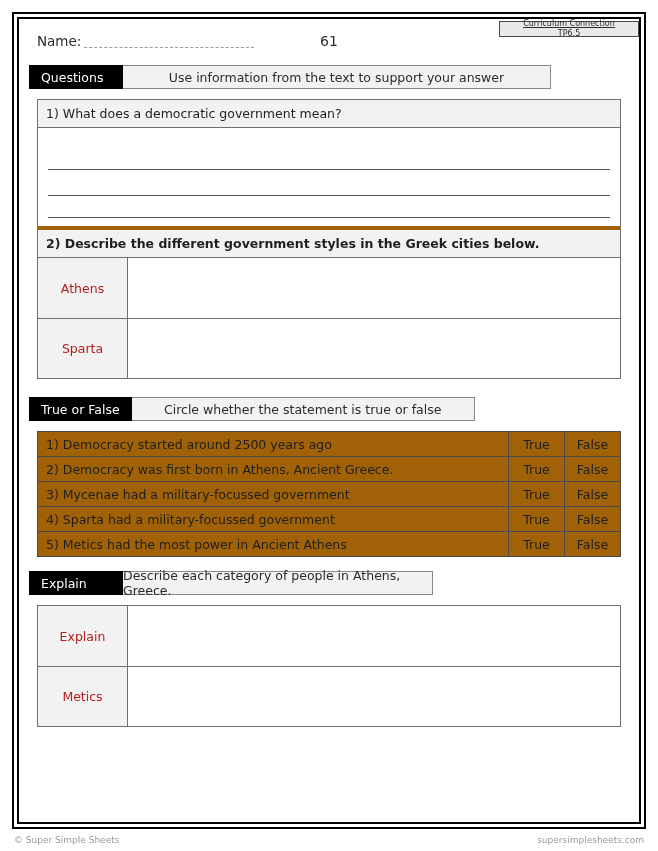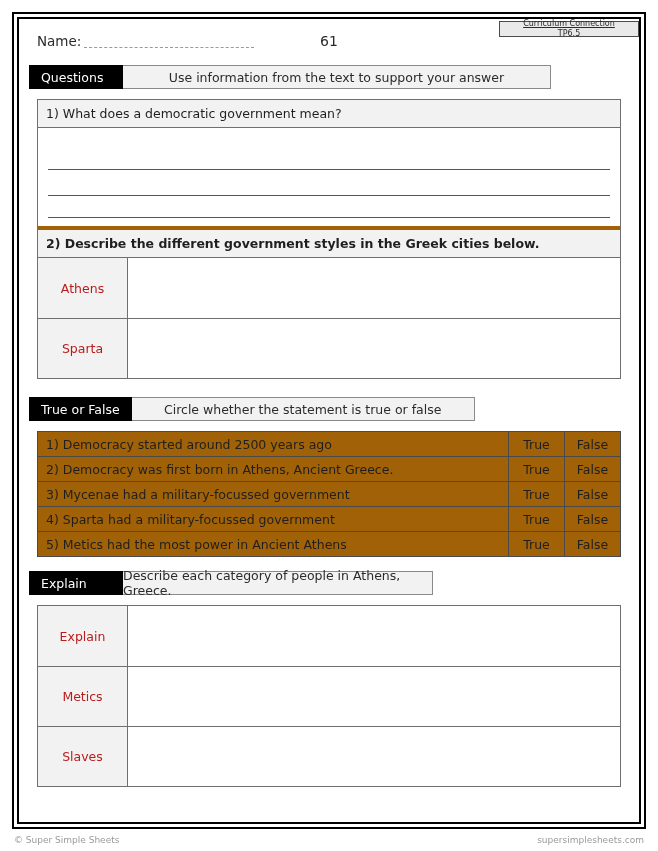--- a/index.html
+++ b/index.html
@@ -295,24 +295,20 @@
 
       <div class="block">
         <div class="lrow">
           <div class="lcell">Explain</div>
           <div class="rcell"></div>
         </div>
         <div class="lrow">
           <div class="lcell">Metics</div>
           <div class="rcell"></div>
         </div>
-        <div class="lrow">
-          <div class="lcell">Slaves</div>
-          <div class="rcell"></div>
-        </div>
       </div>
 
     </div>
   </div>
 
   <div class="footer">
     <span>© Super Simple Sheets</span>
     <span>supersimplesheets.com</span>
   </div>
 

